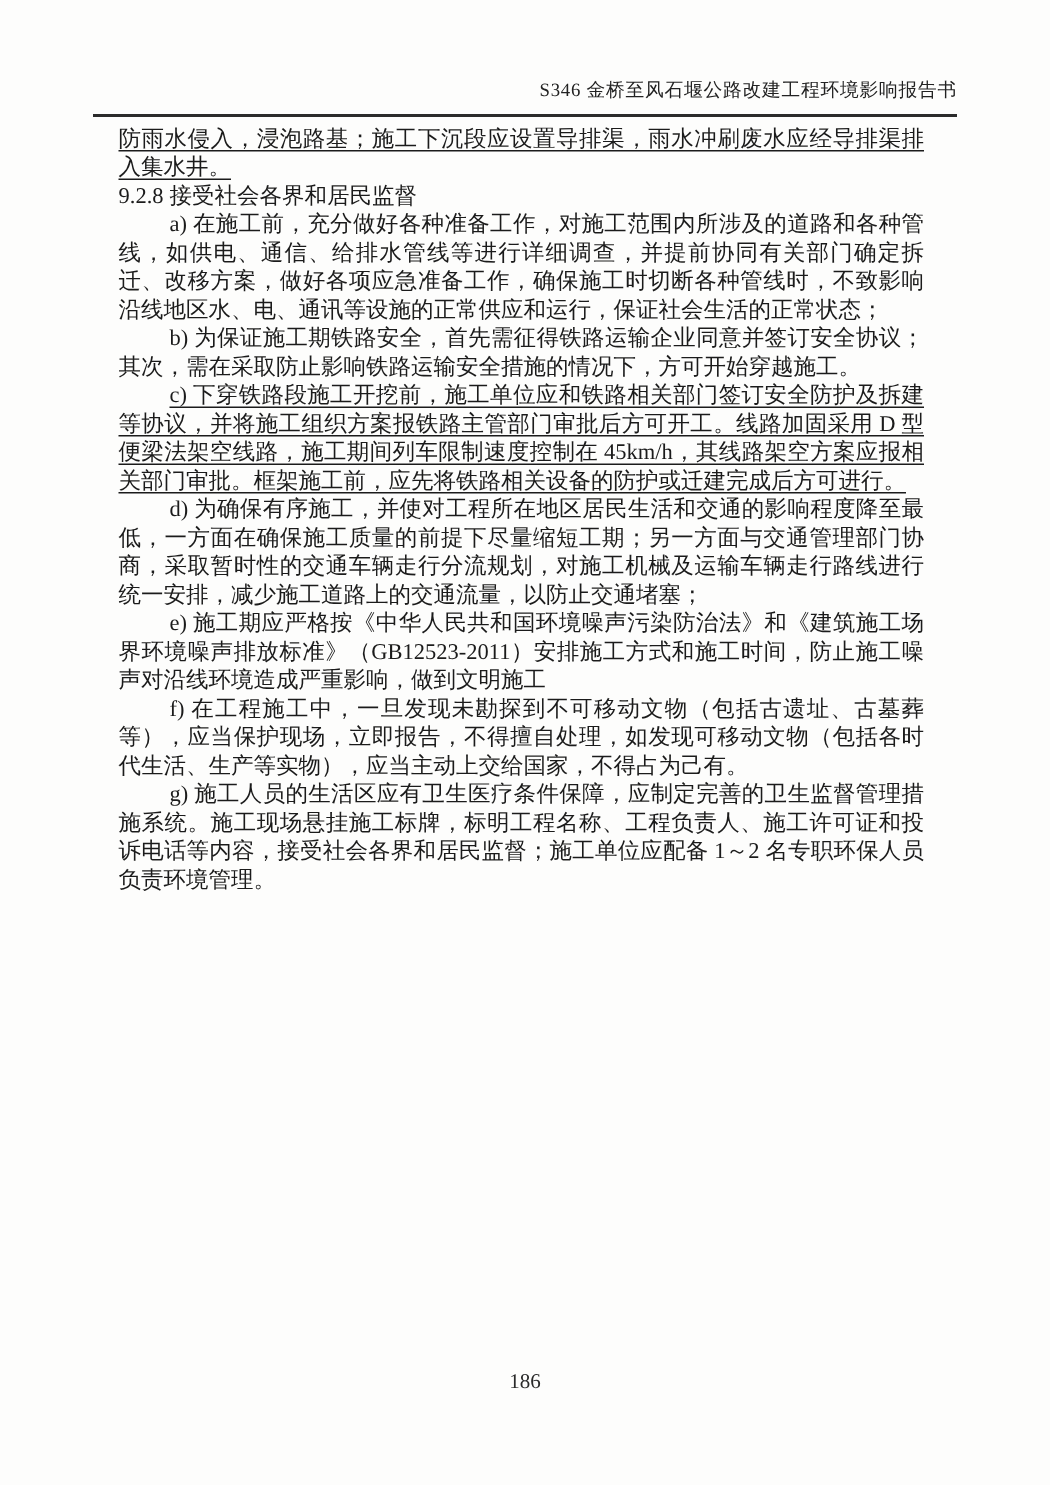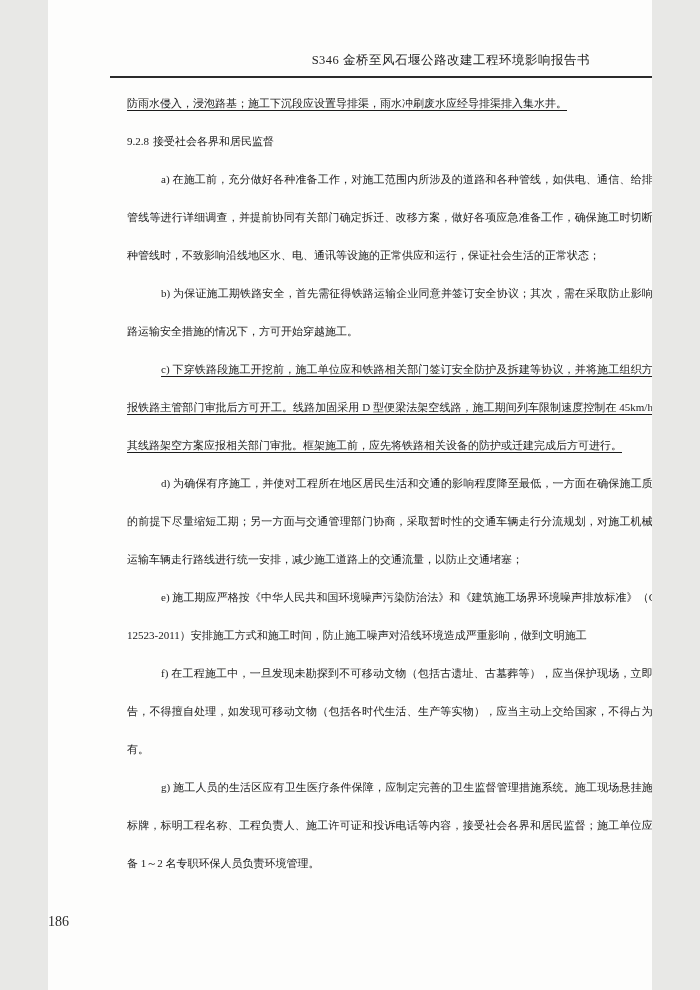--- a/index.html
+++ b/index.html
@@ -2,21 +2,21 @@
 <html lang="zh"><head>
 <meta charset="utf-8">
 <style>
   html, body {
     margin: 0;
     padding: 0;
     background: #e8e8e6;
   }
   .page {
     position: relative;
-    width: 604px;
+    width: 700px;
     height: 990px;
     margin: 0 auto;
     background: #fdfdfc;
     font-family: "Liberation Serif", "DejaVu Serif", serif;
     color: #1b1b1b;
     overflow: hidden;
   }
   
   .header-text {
     position: absolute;
@@ -34,43 +34,43 @@
     width: 576px;
     height: 0;
     border-top: 2px solid #2b2b2b;
   }
   
   .content {
     position: absolute;
     top: 84px;
     left: 79px;
     width: 537px;
-    font-size: 11px;
-    line-height: 38px;
+    font-size: 15px;
+    line-height: 19px;
     text-align: justify;
   }
   .content p {
     margin: 0;
     word-break: break-all;
   }
   .para-indent { text-indent: 34px; }
   .para-underline {
     text-decoration: underline;
     text-underline-offset: 3px;
     text-decoration-thickness: 1px;
   }
   .section-heading { text-indent: 0; }
   .section-heading .sec-num { margin-right: 4px; }
   
   .footer {
     position: absolute;
     top: 914px;
     left: 0;
     width: 100%;
-    text-align: left;
+    text-align: center;
     font-size: 14px;
     color: #2a2a2a;
   }
 </style>
 </head>
 <body>
 
 <div class="page">
 
   <header>

